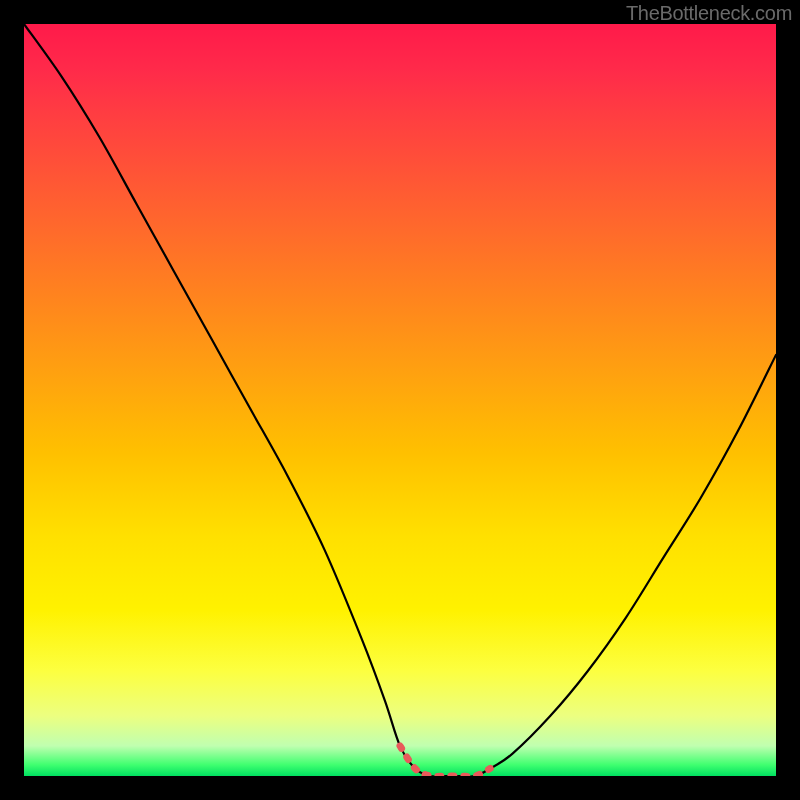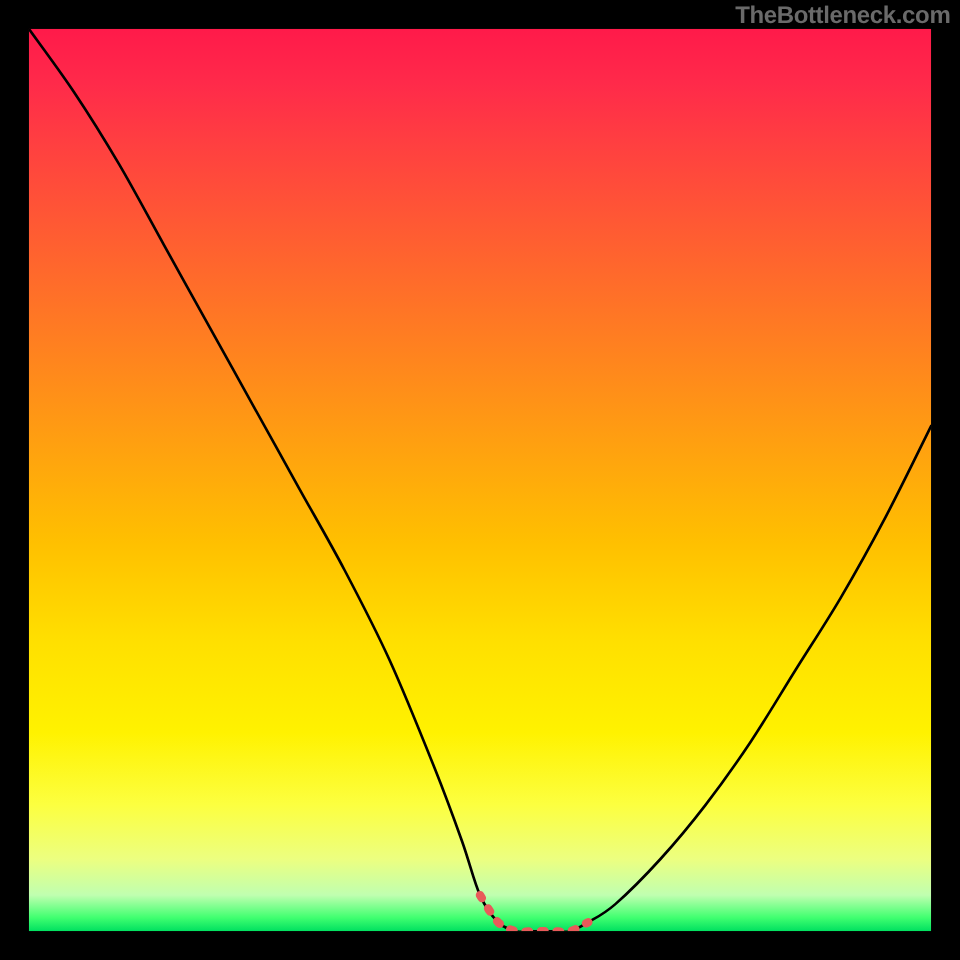--- a/index.html
+++ b/index.html
@@ -9,21 +9,21 @@
     height: 800px;
     background: #000;
     position: relative;
     font-family: Arial, Helvetica, sans-serif;
   }
   .watermark {
     position: absolute;
     top: 2px;
     right: 8px;
     font-size: 20px;
-    font-weight: bold;
+    font-weight: normal;
     color: #6a6a6a;
     z-index: 10;
     letter-spacing: -0.3px;
   }
   .plot-area {
     position: absolute;
     left: 24px;
     top: 24px;
     width: 752px;
     height: 752px;

